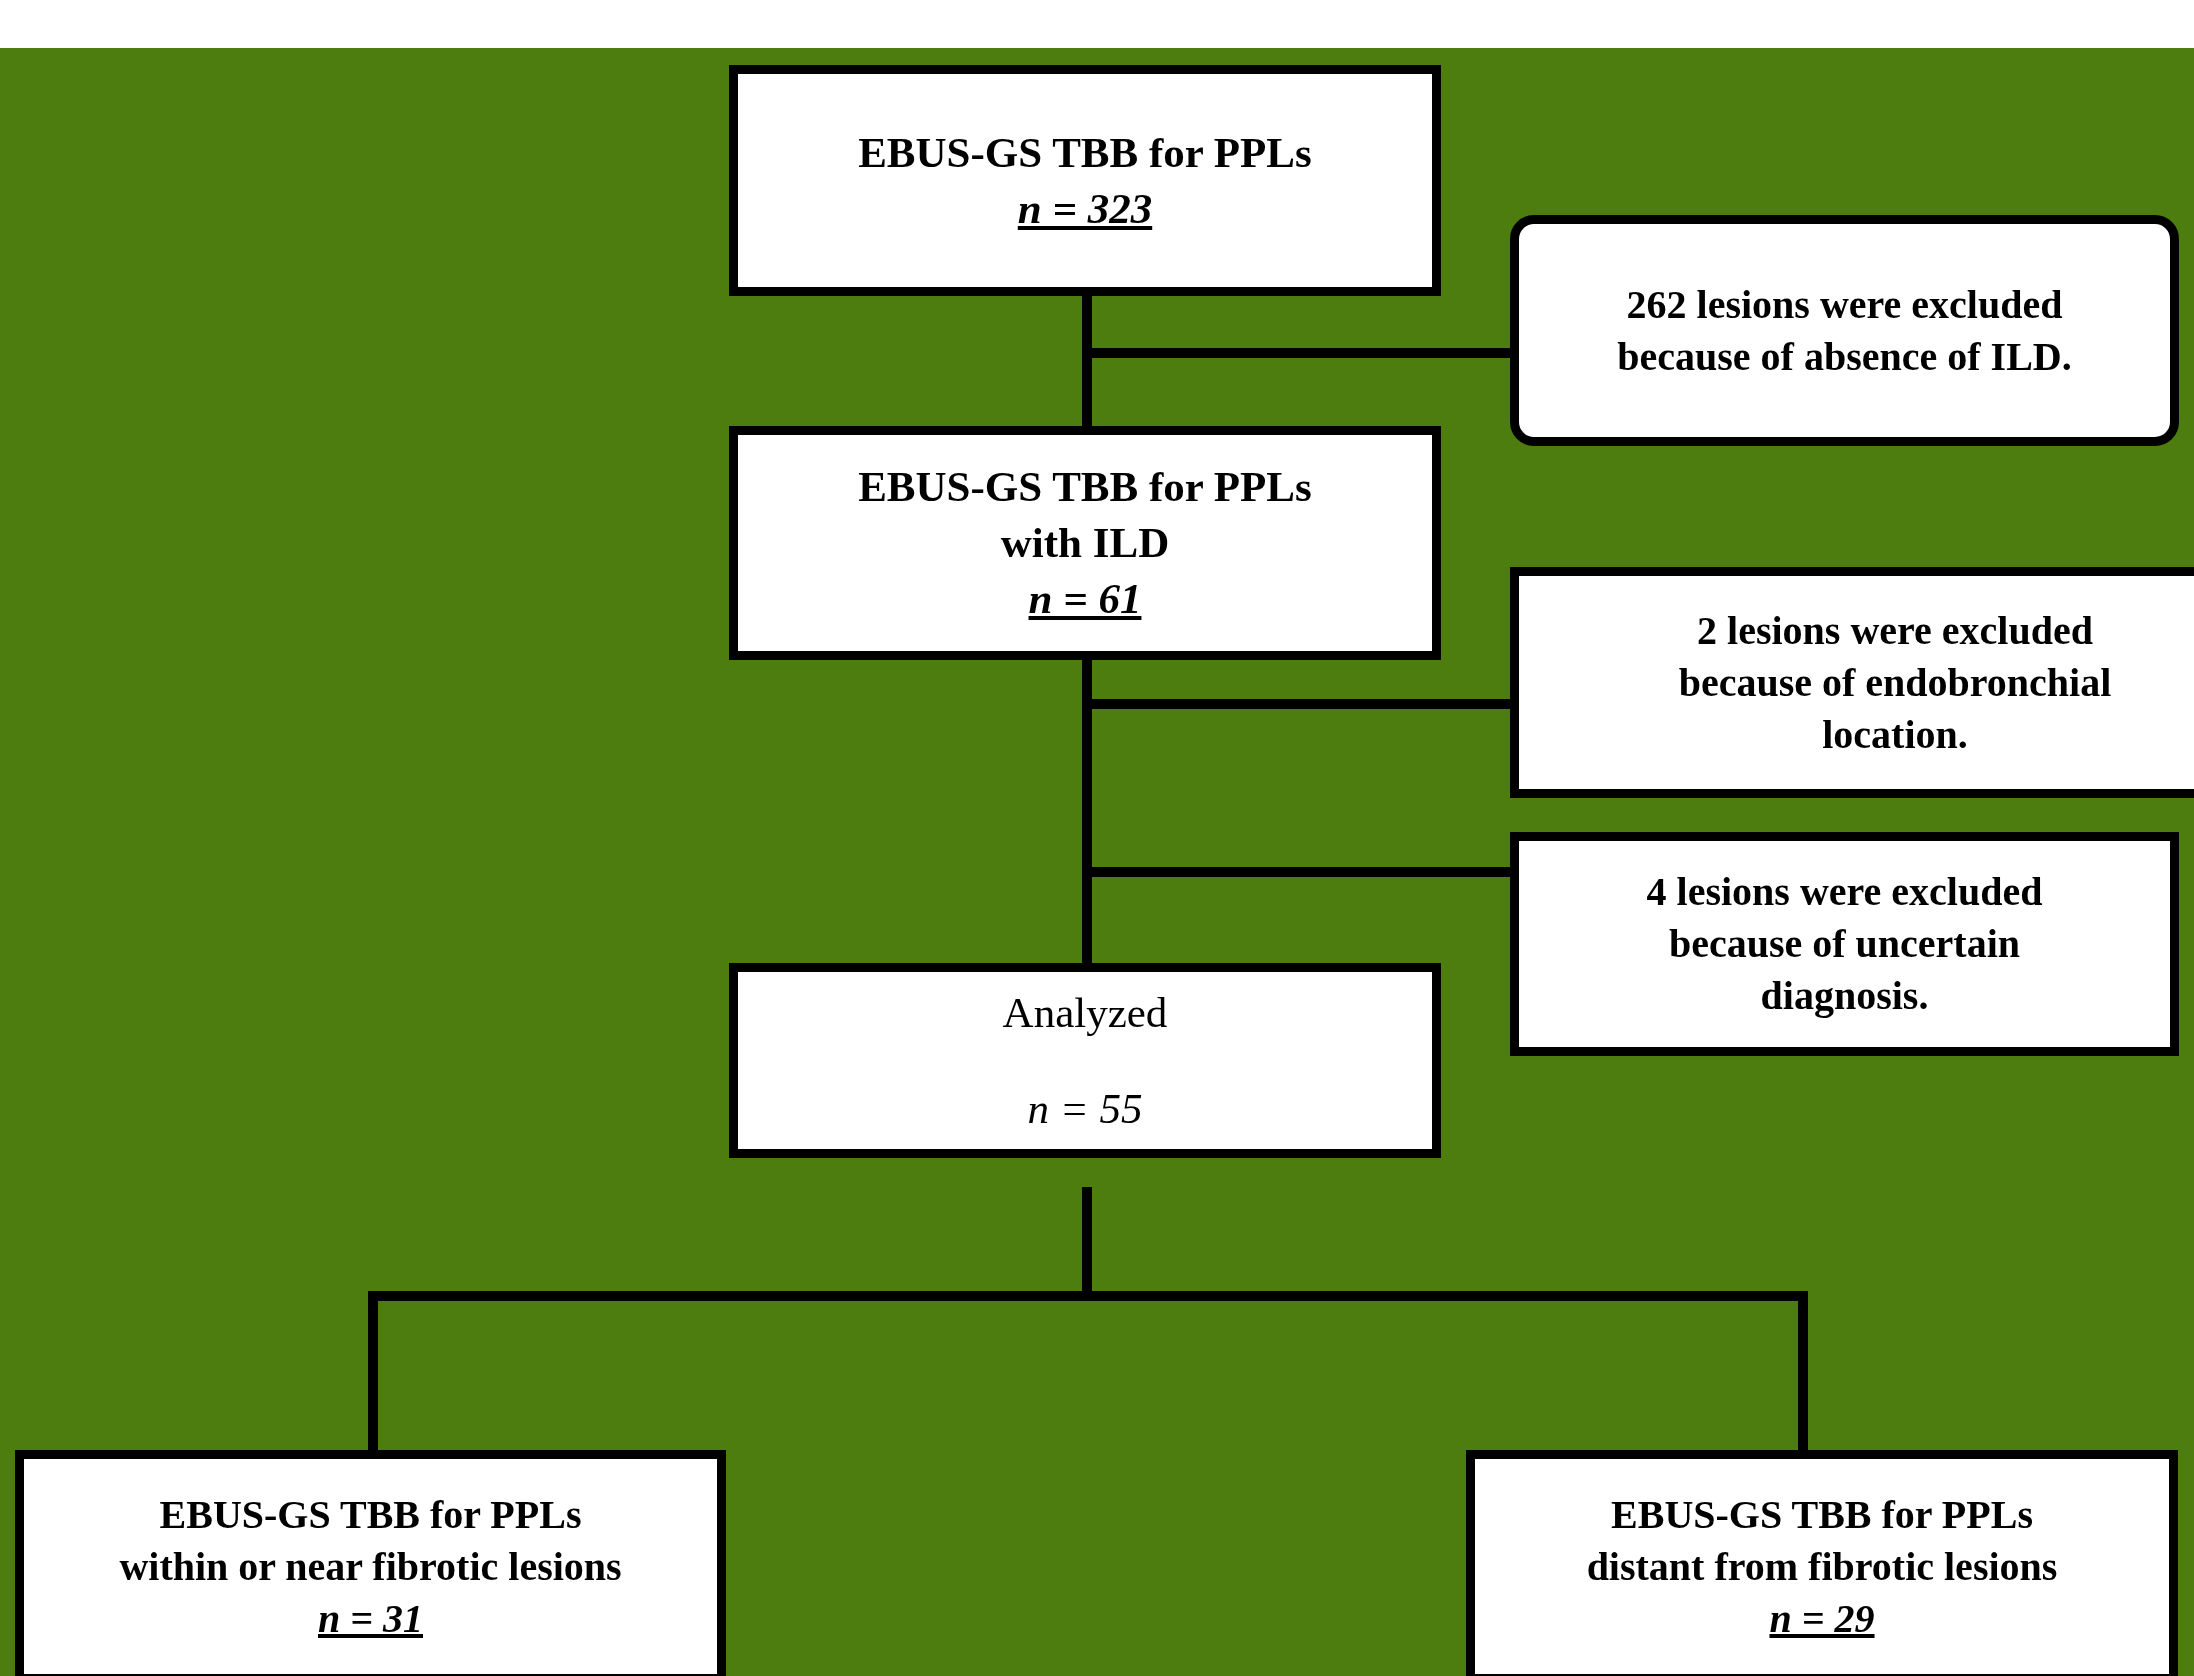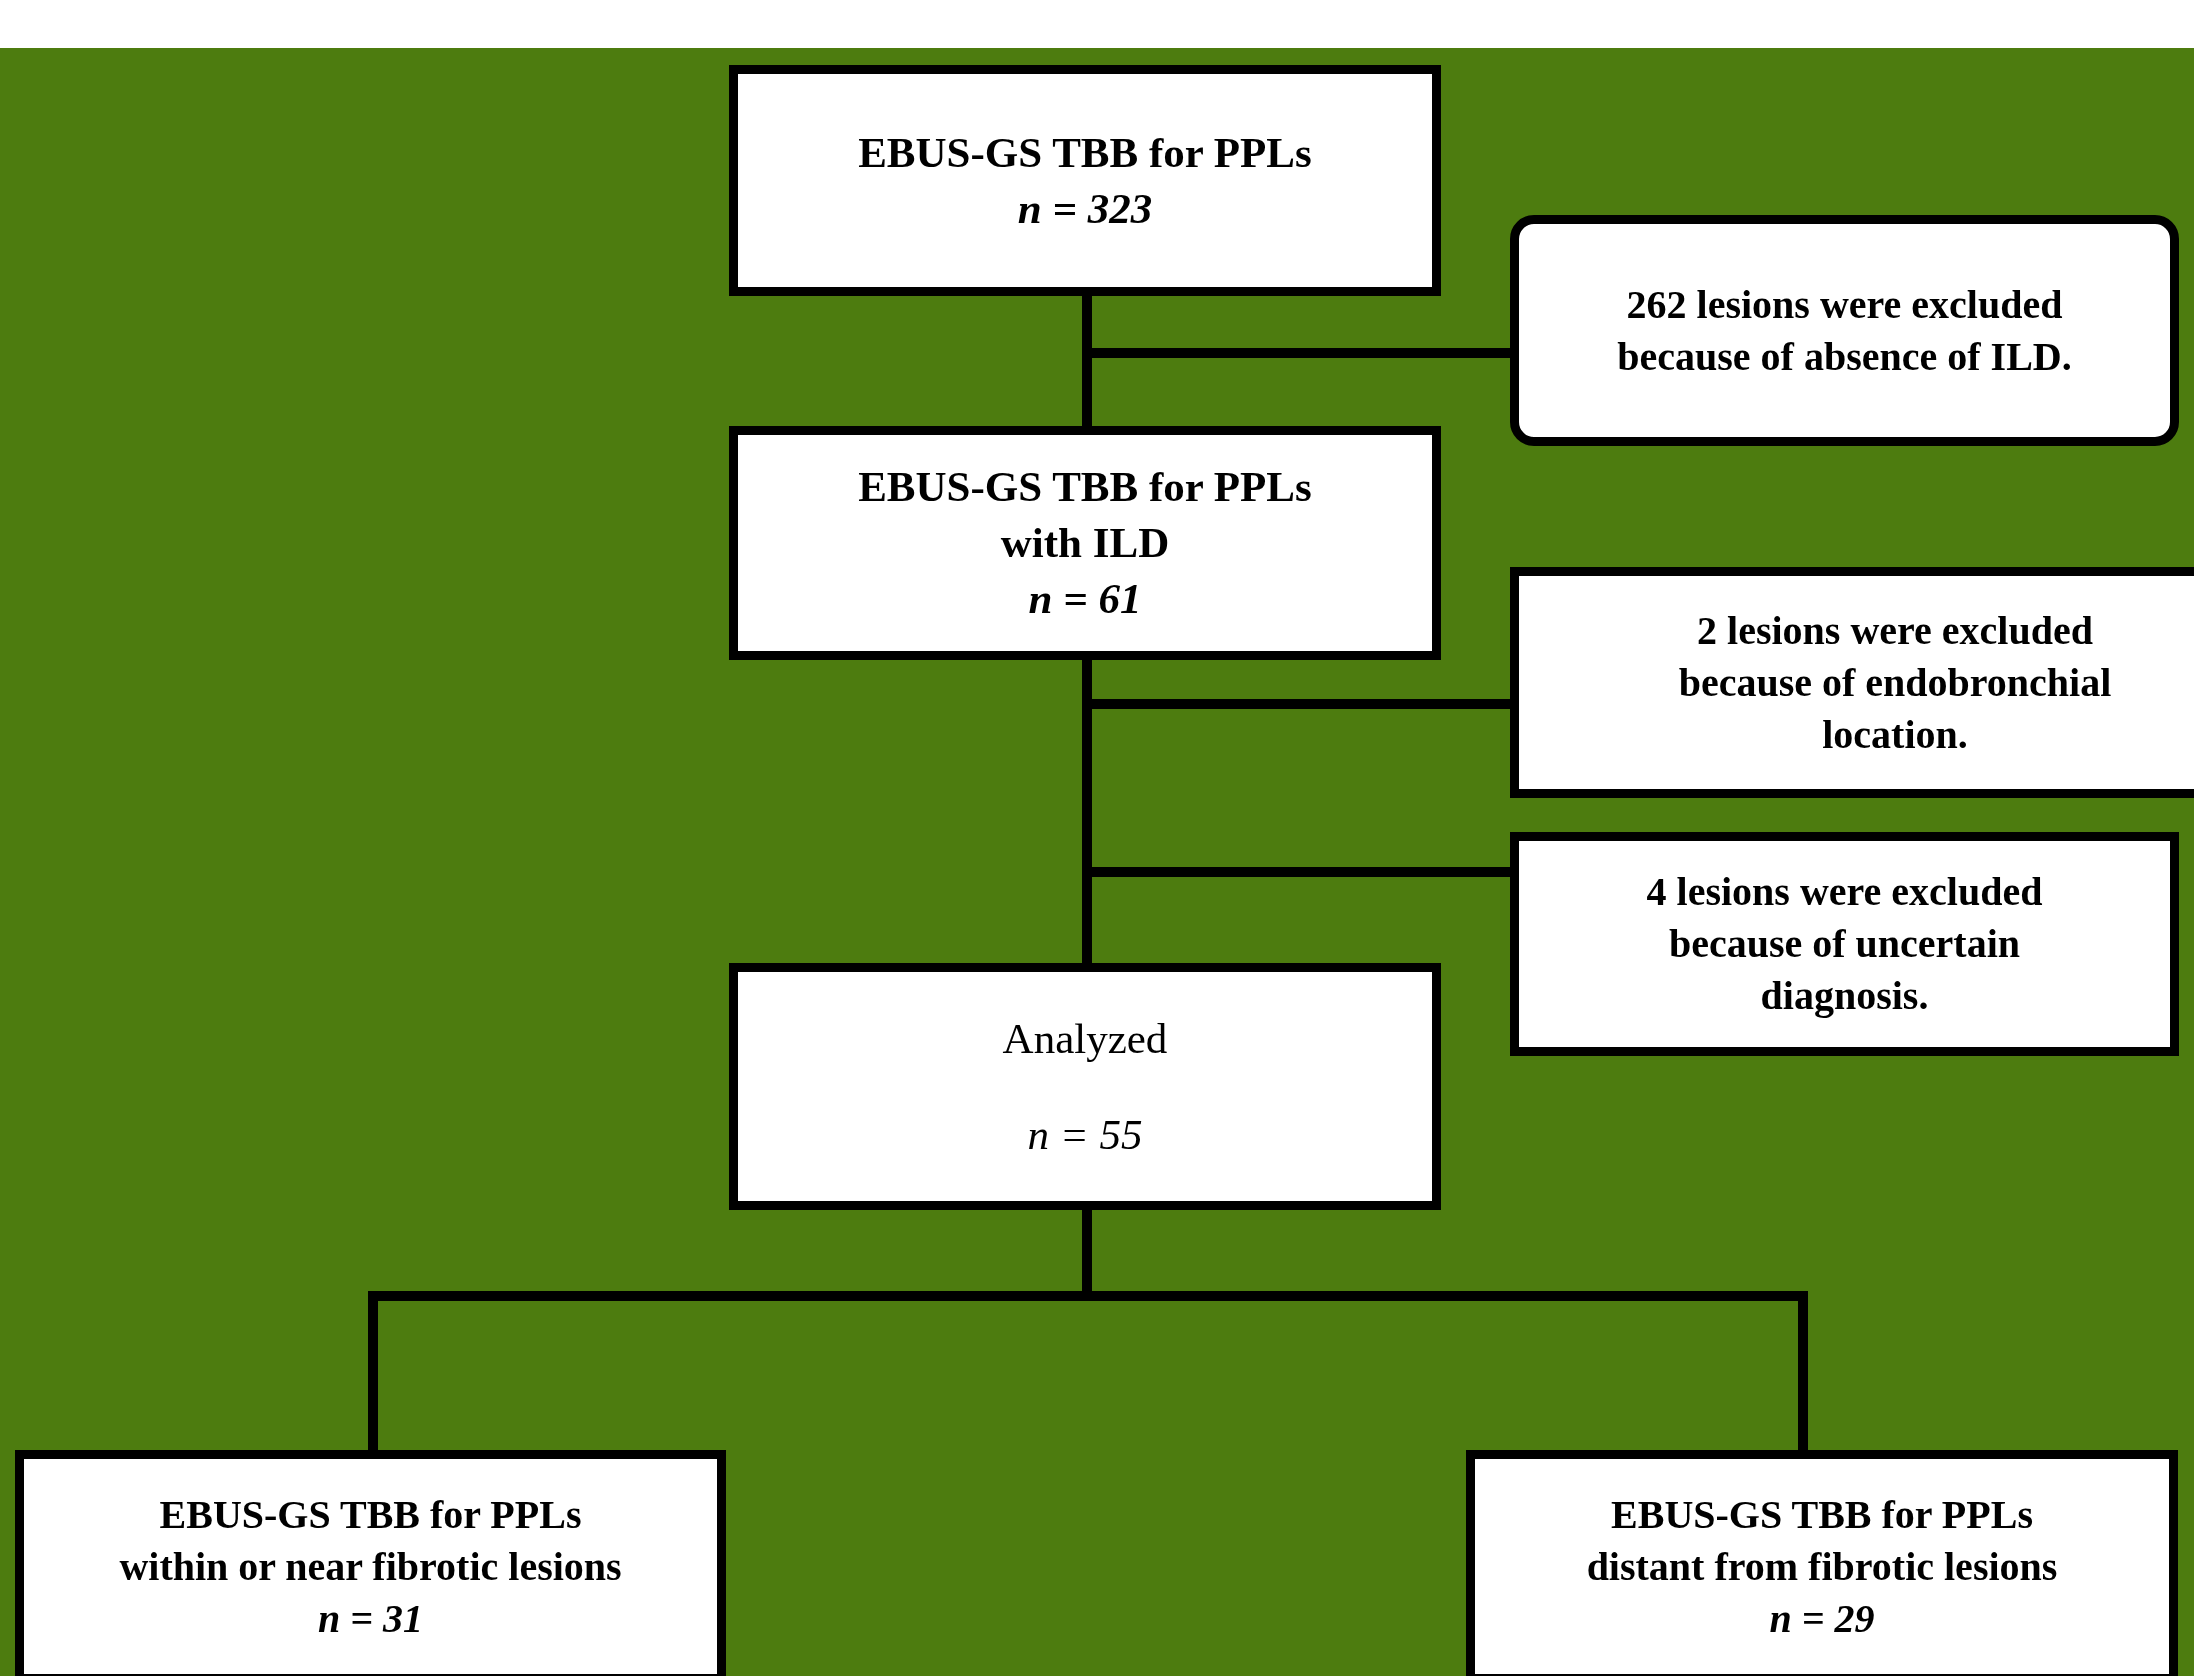--- a/index.html
+++ b/index.html
@@ -28,33 +28,33 @@
     justify-content: center;
     text-align: center;
     line-height: 1.30;
   }
   .node .line {
     display: block;
     white-space: nowrap;
   }
   .bold { font-weight: bold; }
   .reg  { font-weight: normal; }
-  .nlabel { font-style: italic; font-weight: bold; }
+  .nlabel { font-style: italic; font-weight: bold; text-decoration: underline; }
   .nlabel-reg { font-style: italic; font-weight: normal; }
 
   
   .conn {
     position: absolute;
     background: #000000;
   }
 
   
   #node-top        { left: 729px; top: 17px;   width: 712px; height: 231px; font-size: 43px; }
   #node-ild        { left: 729px; top: 378px;  width: 712px; height: 234px; font-size: 43px; }
-  #node-analyzed   { left: 729px; top: 915px; width: 712px; height: 247px; font-size: 43px; gap: 40px; }
+  #node-analyzed   { left: 729px; top: 915px; width: 712px; height: 195px; font-size: 43px; gap: 40px; }
   #node-excl-1     { left: 1510px; top: 167px;  width: 669px;  height: 231px; font-size: 40px; border-radius: 24px; }
   #node-excl-2     { left: 1510px; top: 519px;  width: 770px;  height: 231px; font-size: 40px; }
   #node-excl-3     { left: 1510px; top: 784px; width: 669px;  height: 224px; font-size: 40px; text-align: right; }
   #node-within     { left: 15px;   top: 1402px; width: 711px; height: 233px; font-size: 40px; }
   #node-distant    { left: 1466px; top: 1402px; width: 712px; height: 233px; font-size: 40px; }
 
   
   
   #conn-stem-1   { left: 1082px; top: 246px;  width: 9.6px;  height: 135px; }
   

